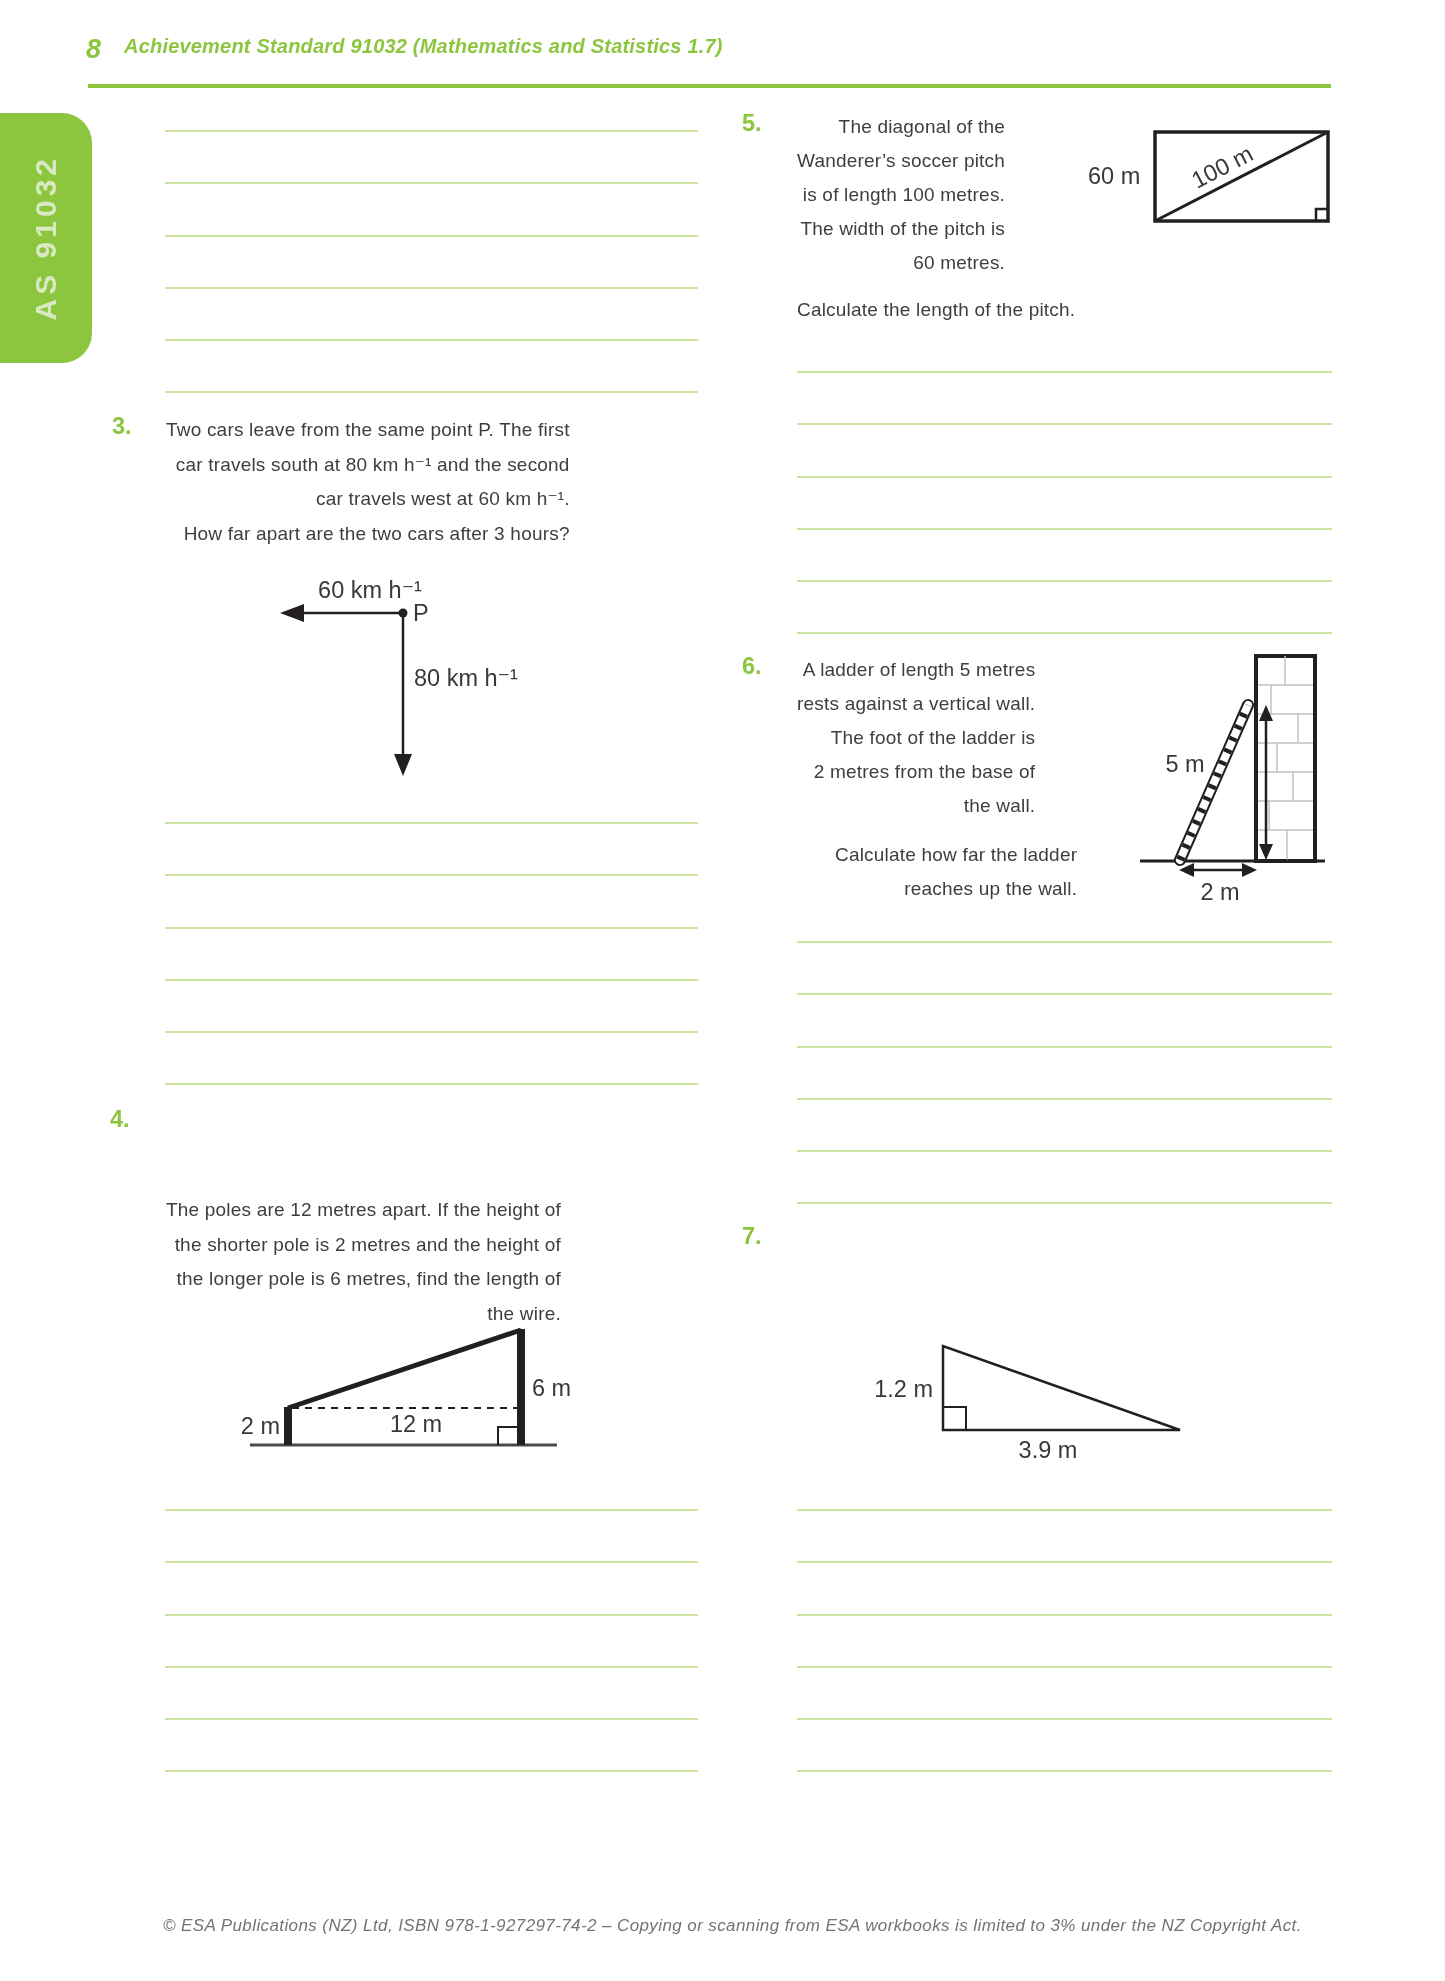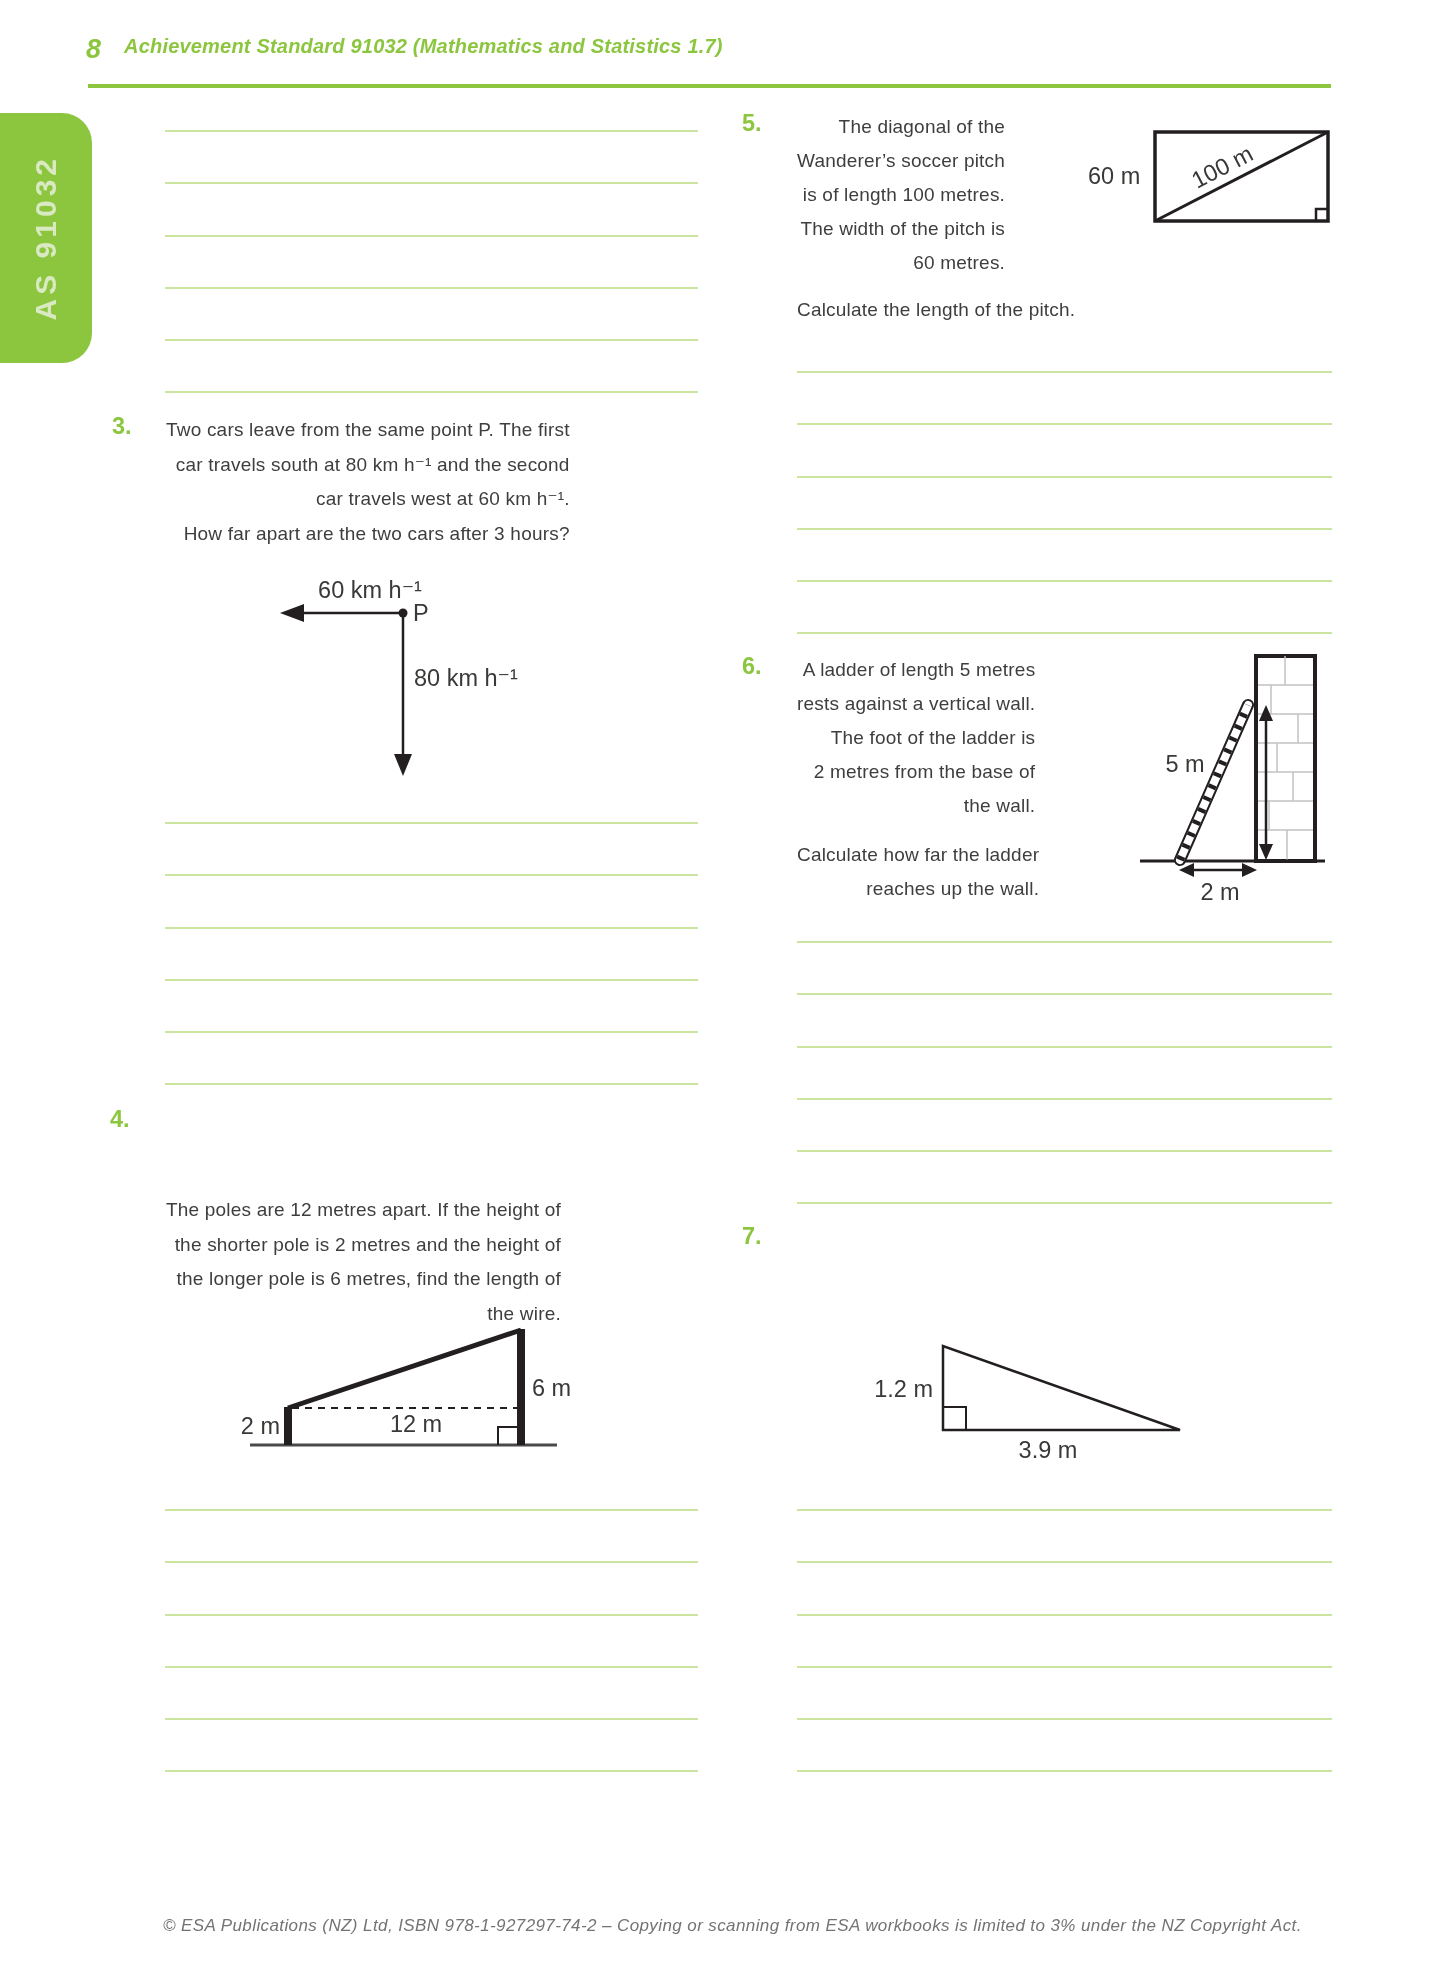--- a/index.html
+++ b/index.html
@@ -142,21 +142,21 @@
   </div>
 
   <div class="abs qnum" style="left:742px;top:653px">6.</div>
   <div class="abs qtext rt" style="left:797px;top:653px">
     <div>A ladder of length 5 metres</div>
     <div>rests against a vertical wall.</div>
     <div>The foot of the ladder is</div>
     <div>2 metres from the base of</div>
     <div>the wall.</div>
   </div>
-  <div class="abs qtext rt" style="left:797px;top:838px">
+  <div class="abs qtext rt" style="left:835px;top:838px">
     <div>Calculate how far the ladder</div>
     <div>reaches up the wall.</div>
   </div>
 
   <svg class="abs" style="left:1135px;top:648px" width="205" height="262">
     <rect x="121" y="8" width="59" height="205" fill="#ffffff" stroke="#231f20" stroke-width="4"></rect>
     <g stroke="#c2c2c2" stroke-width="1.5">
       <line x1="123" y1="37" x2="178" y2="37"></line>
         <line x1="123" y1="66" x2="178" y2="66"></line>
       <line x1="123" y1="95" x2="178" y2="95"></line>

